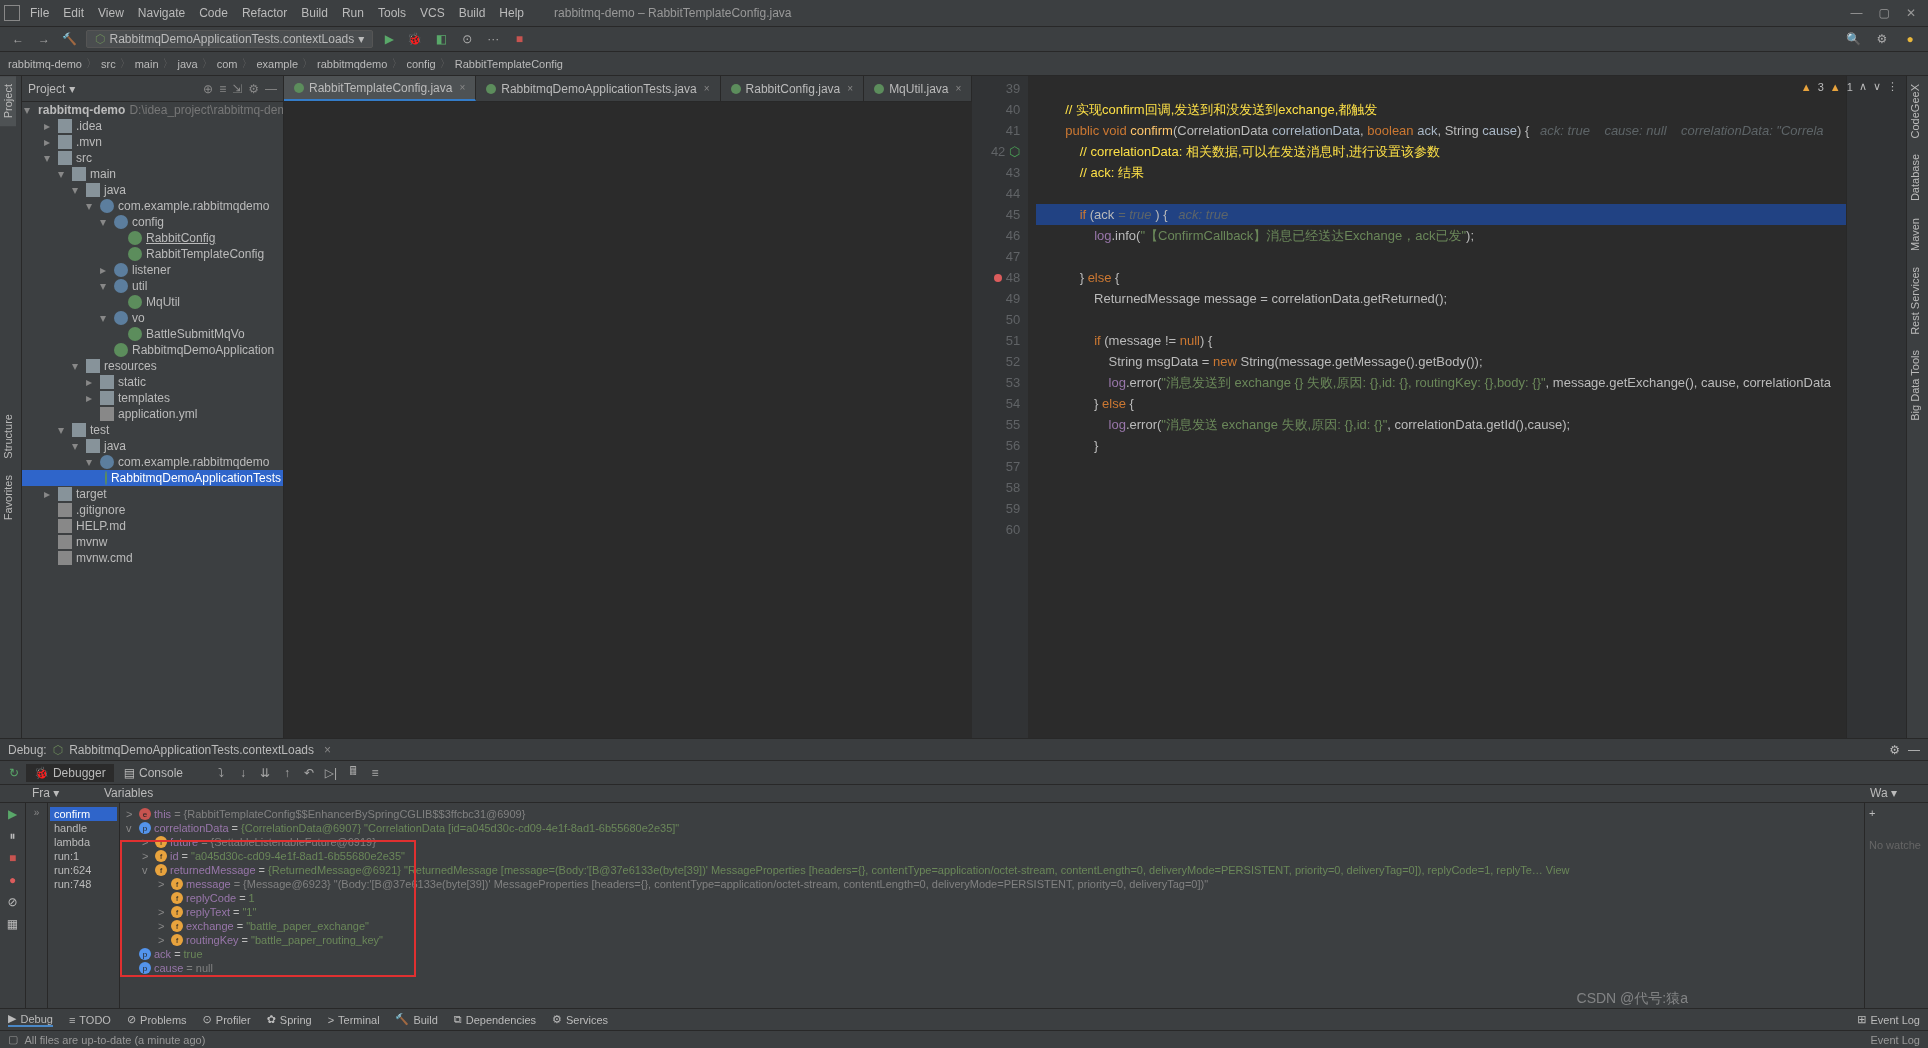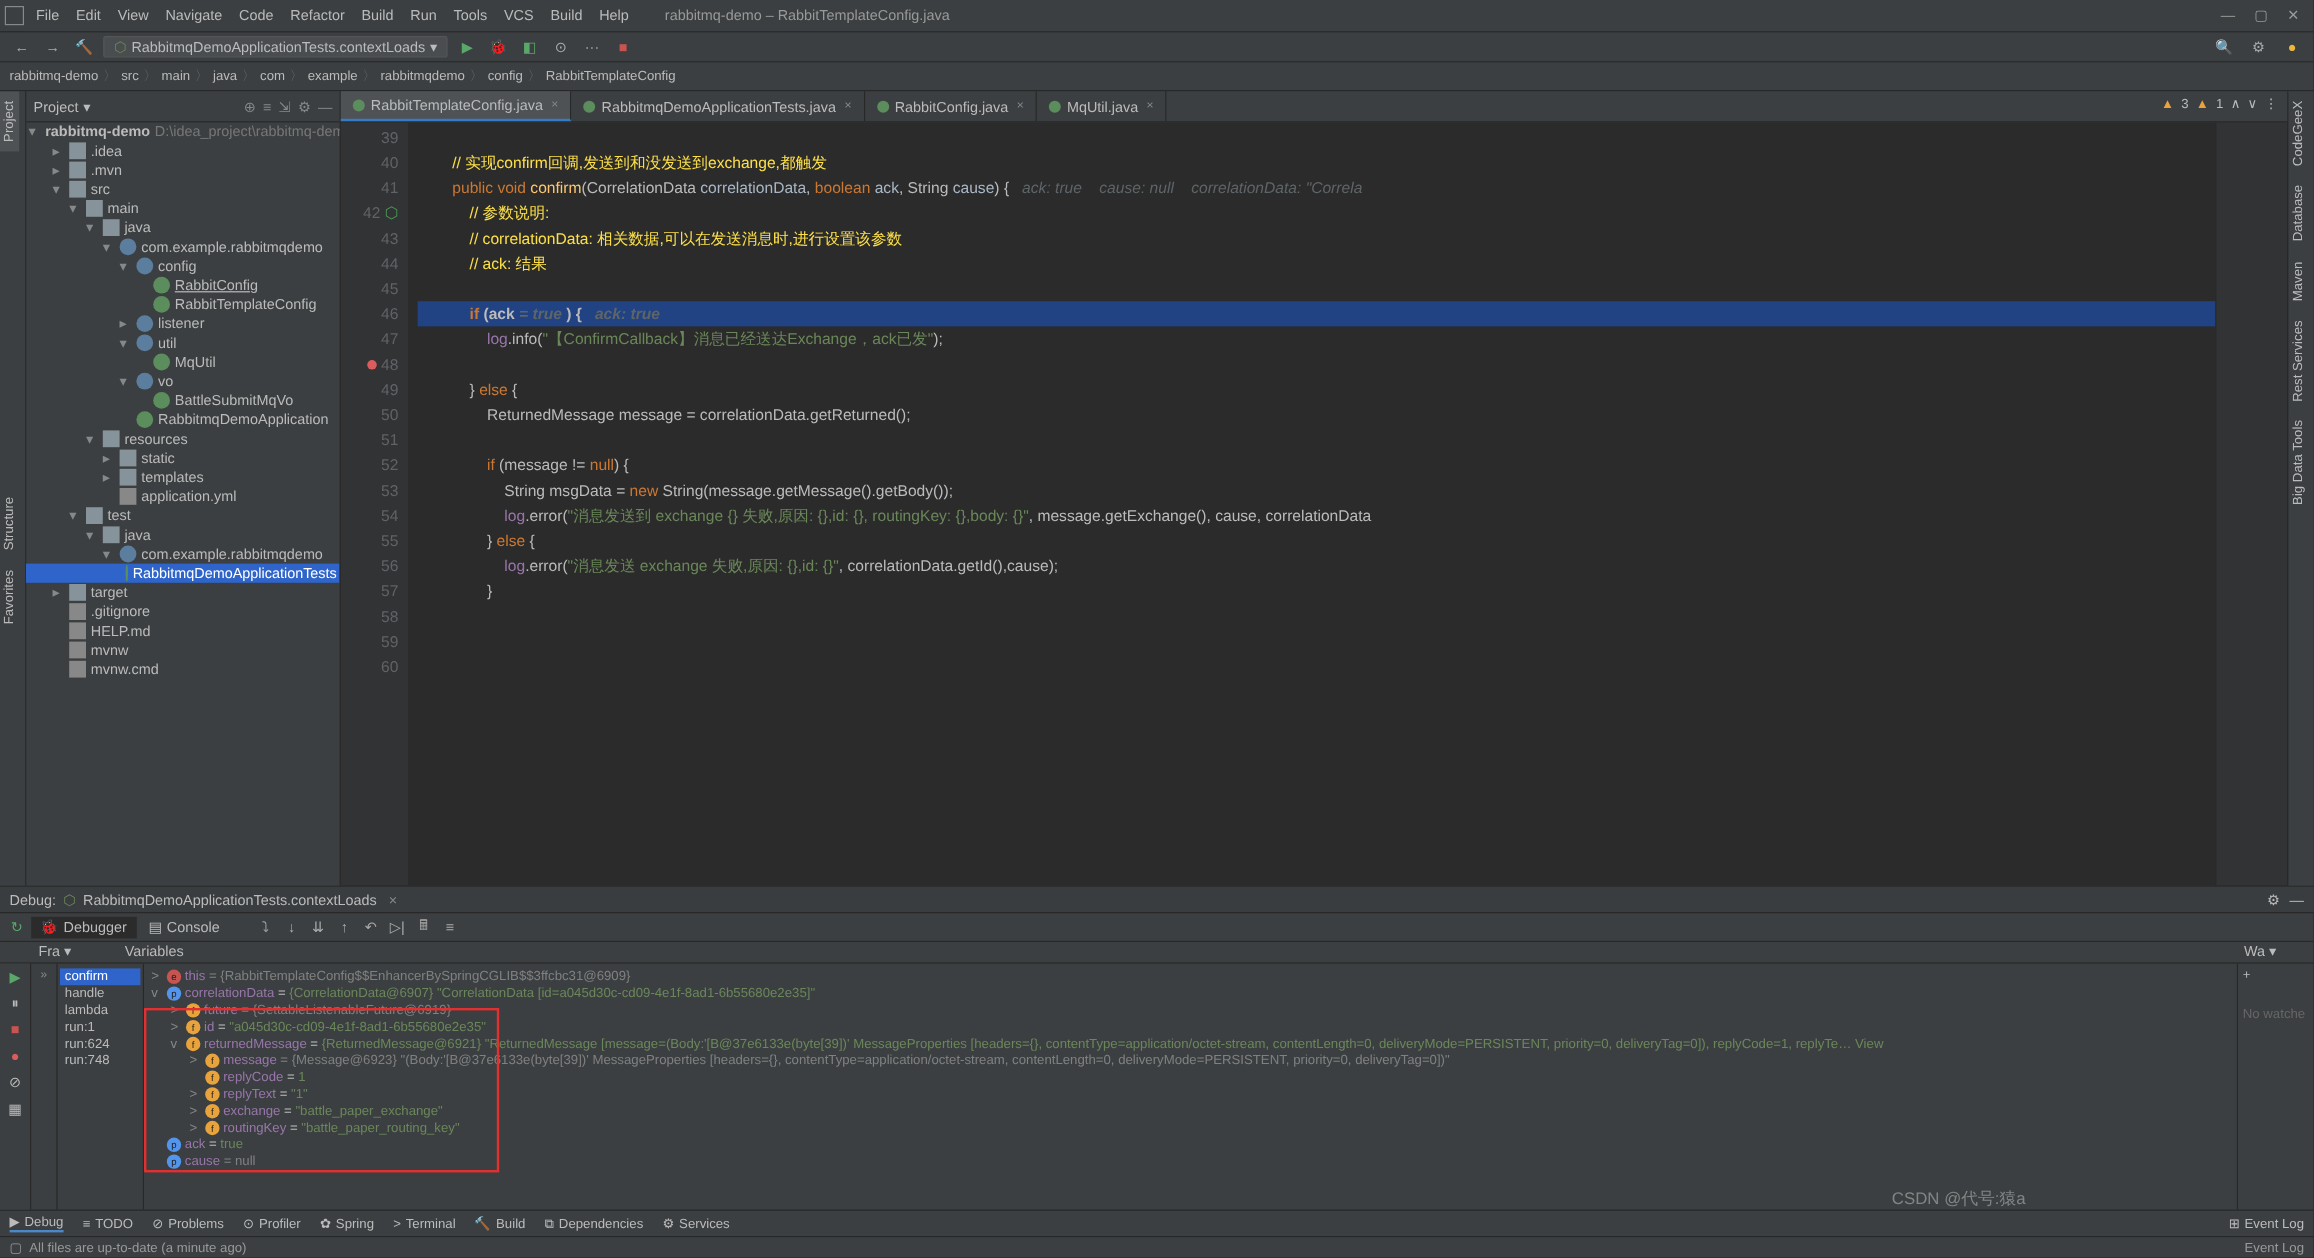--- a/index.html
+++ b/index.html
@@ -24,31 +24,31 @@
 .projheader .icons { margin-left:auto; display:flex; gap:6px; color:#888;}
 .tree { flex:1; overflow:auto; font-size:12px; }
 .tree-item { display:flex; align-items:center; padding:1px 2px; white-space:nowrap; gap:4px;}
 .tree-item.selected { background:#2f65ca; color:#fff; }
 .tree-item .arrow { width:10px; display:inline-block; color:#888; }
 .tree-item .icon { width:14px; height:14px; display:inline-block; }
 .folder-icon { background:#87939a; }
 .pkg-icon { background:#5c7e9e; border-radius:50%;}
 .class-icon { background:#5c8d5c; border-radius:50%; }
 .file-icon { background:#888;}
-.editor { flex:1; display:flex; flex-direction:column; background:#2b2b2b; position:relative; }
+.editor { flex:1; display:flex; flex-direction:row; background:#2b2b2b; position:relative; }
 .tabs { height:26px; background:#3c3f41; display:flex; border-bottom:1px solid #282828; }
 .tab { padding:3px 10px; display:flex; align-items:center; gap:5px; border-right:1px solid #282828; font-size:12px; cursor:pointer;}
 .tab.active { background:#4e5254; border-bottom:2px solid #347cc8;}
 .tab .close { color:#888; font-size:10px; margin-left:2px;}
 .code { flex:1; display:flex; font-family:'Consolas','JetBrains Mono',monospace; font-size:13px; overflow:auto;}
 .gutter { width:56px; background:#313335; color:#606366; text-align:right; padding:2px 8px 0 0; line-height:21px;}
 .gutter div{height:21px;}
 .codelines { flex:1; padding:2px 0 0 8px; line-height:21px; position:relative;}
 .codelines .line{height:21px; white-space:pre;}
-.line.hl { background:#214283;font-weight:bold; }
+.line.hl { background:#214283; }
 .kw { color:#cc7832; }
 .str { color:#6a8759; }
 .com { color:#fde047; }
 .method { color:#ffc66d; }
 .param { color:#a9b7c6; }
 .ident{ color:#9876aa;}
 .hint { color:#5e6568; font-style:italic;}
 .indicators { position:absolute; top:4px; right:8px; display:flex; gap:6px; font-size:11px; align-items:center;}
 .sidebar-right { width:22px; background:#3c3f41; border-left:1px solid #282828; }
 .debugpanel { height:270px; background:#3c3f41; border-top:1px solid #282828; display:flex; flex-direction:column;}
@@ -367,21 +367,20 @@
           <div>56</div>
           <div>57</div>
           <div>58</div>
           <div>59</div>
           <div>60</div>
         </div>
       <div class="codelines" id="codelines">
           <div class="line"></div>
           <div class="line">        <span class="com">// 实现confirm回调,发送到和没发送到exchange,都触发</span></div>
           <div class="line">        <span class="kw">public void</span> <span class="method">confirm</span>(CorrelationData <span class="param">correlationData</span>, <span class="kw">boolean</span> <span class="param">ack</span>, String <span class="param">cause</span>) {   <span class="hint">ack: true    cause: null    correlationData: "Correla</span></div>
-          <div class="line">            <span class="com">// 参数说明:</span></div>
           <div class="line">            <span class="com">// correlationData: 相关数据,可以在发送消息时,进行设置该参数</span></div>
           <div class="line">            <span class="com">// ack: 结果</span></div>
           <div class="line"></div>
           <div class="line hl">            <span class="kw">if</span> (ack <span class="hint">= true </span>) {   <span class="hint">ack: true</span></div>
           <div class="line">                <span class="ident">log</span>.info(<span class="str">"【ConfirmCallback】消息已经送达Exchange，ack已发"</span>);</div>
           <div class="line"></div>
           <div class="line">            } <span class="kw">else</span> {</div>
           <div class="line">                ReturnedMessage message = correlationData.getReturned();</div>
           <div class="line"></div>
           <div class="line">                <span class="kw">if</span> (message != <span class="kw">null</span>) {</div>

